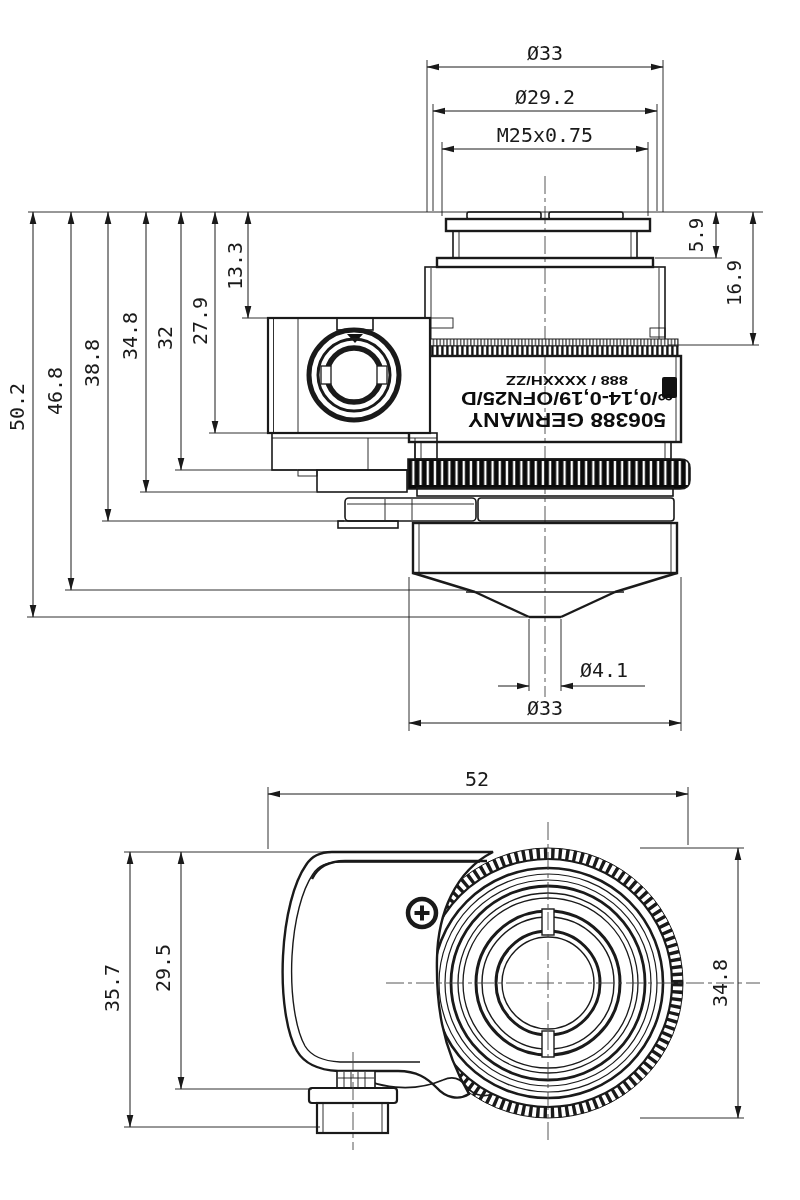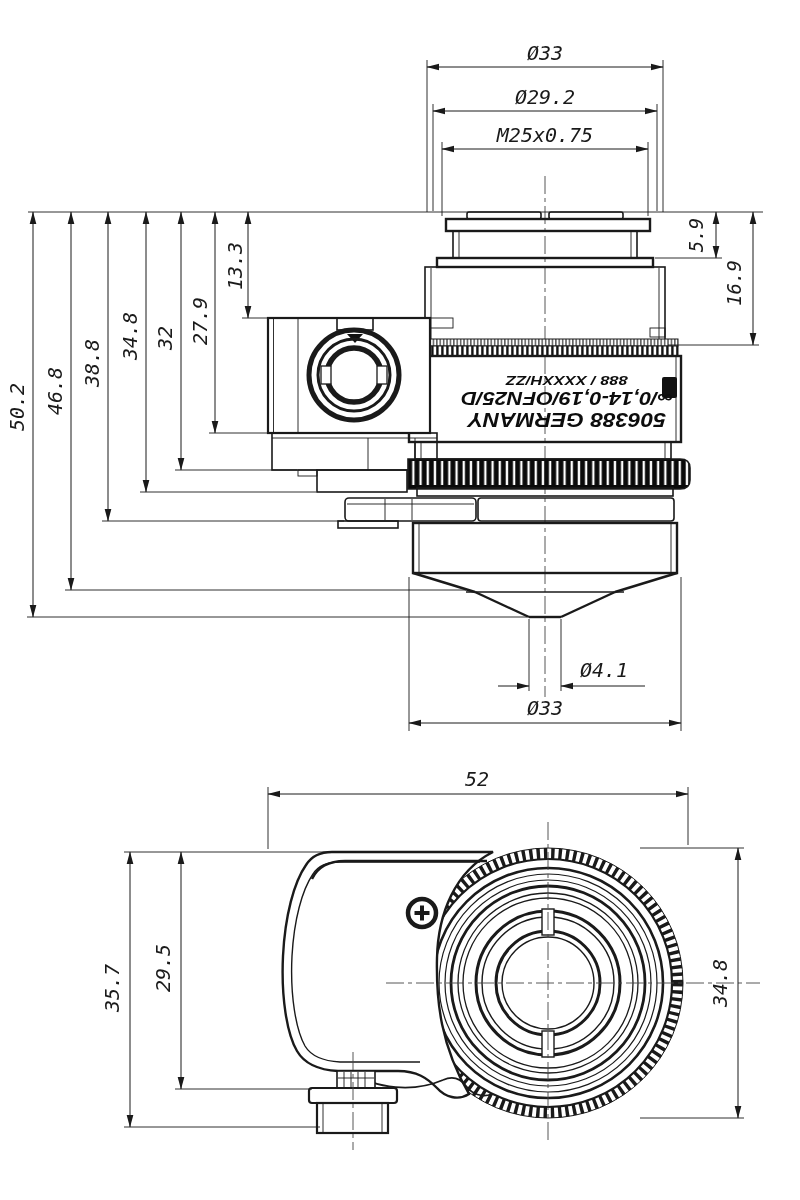--- a/index.html
+++ b/index.html
@@ -1,17 +1,17 @@
 <!DOCTYPE html>
 <html><head>
 <meta charset="utf-8">
 <style>
   html,body{margin:0;padding:0;background:#fff;}
   #page{position:relative;width:800px;height:1200px;background:#ffffff;overflow:hidden;
-        font-family:"DejaVu Sans Mono", monospace;font-style:italic;}
+        font-family:"DejaVu Sans Mono", monospace;}
   svg{position:absolute;left:0;top:0;}
   .dim{font-family:"DejaVu Sans Mono", monospace;font-size:20px;fill:#1a1a1a;}
   .dimsmall{font-family:"DejaVu Sans Mono", monospace;font-size:19px;fill:#1a1a1a;}
   .mark{font-family:"Liberation Sans", sans-serif;font-weight:bold;fill:#0d0d0d;}
   .ln{stroke:#1a1a1a;fill:none;}
   .thin{stroke-width:0.9;}
   .med{stroke-width:1.6;}
   .thk{stroke-width:2.4;}
   .cl{stroke:#444;stroke-width:0.9;fill:none;stroke-dasharray:18 4 4 4;}
 </style>

